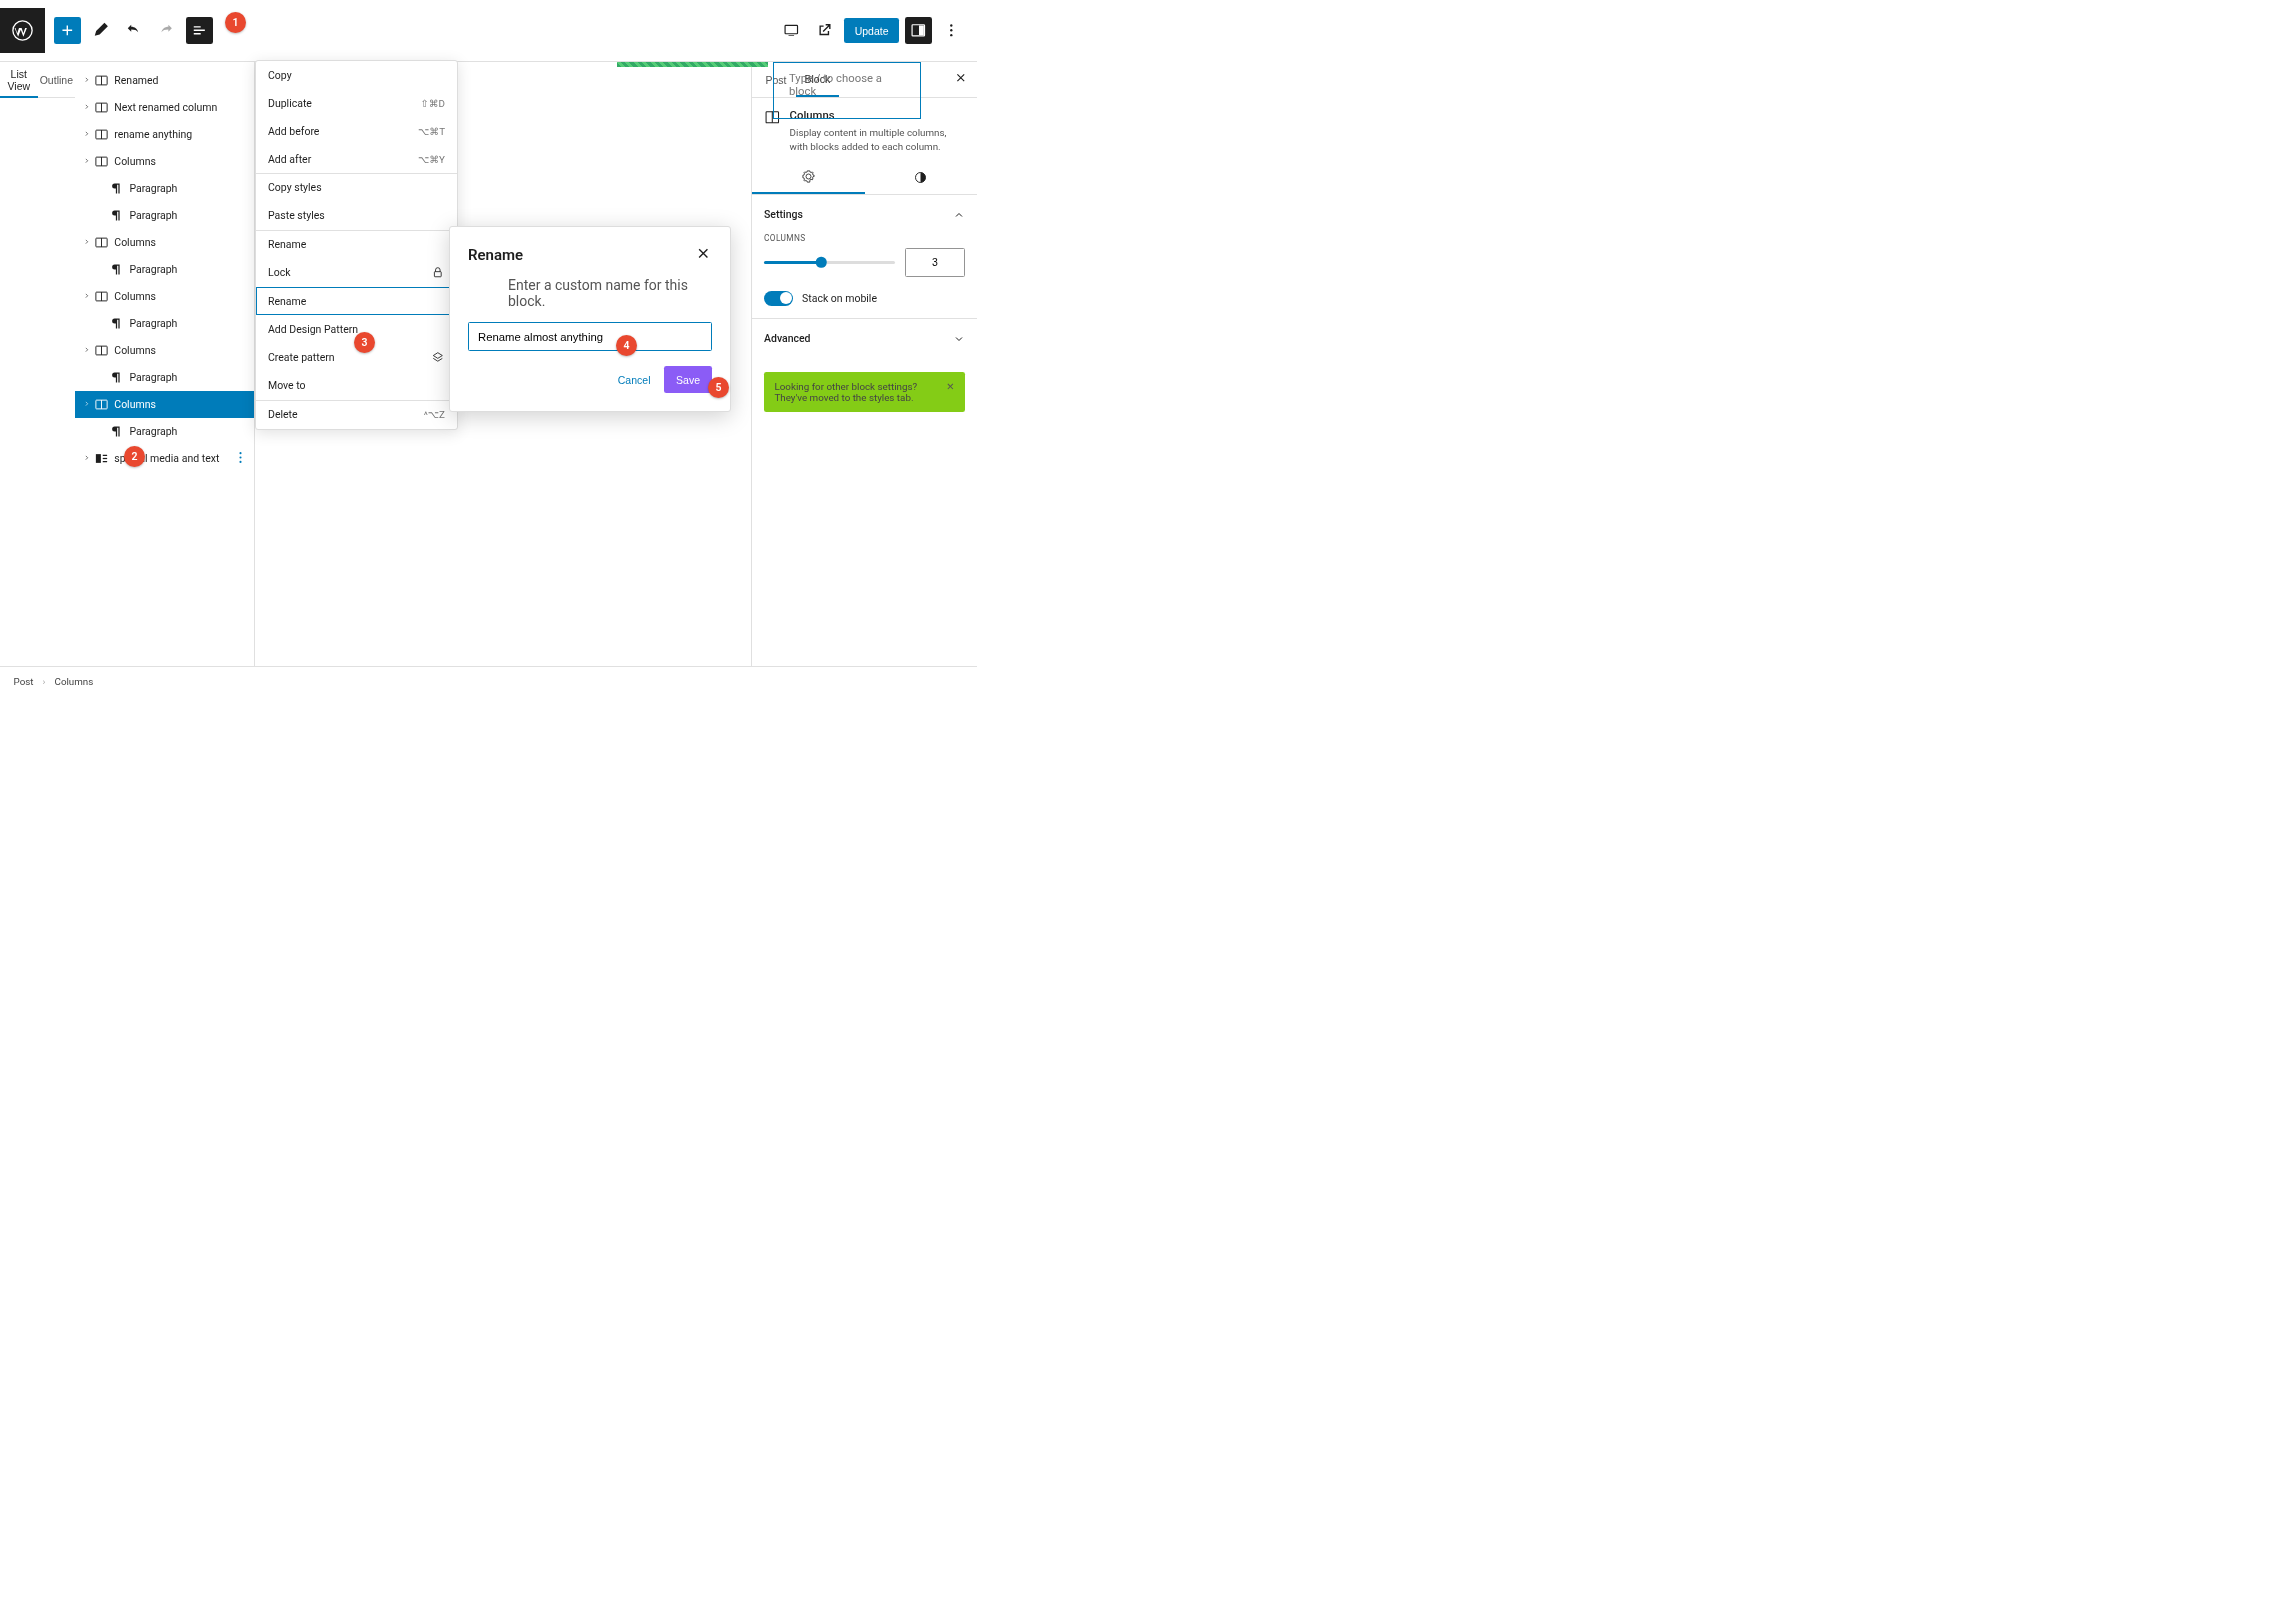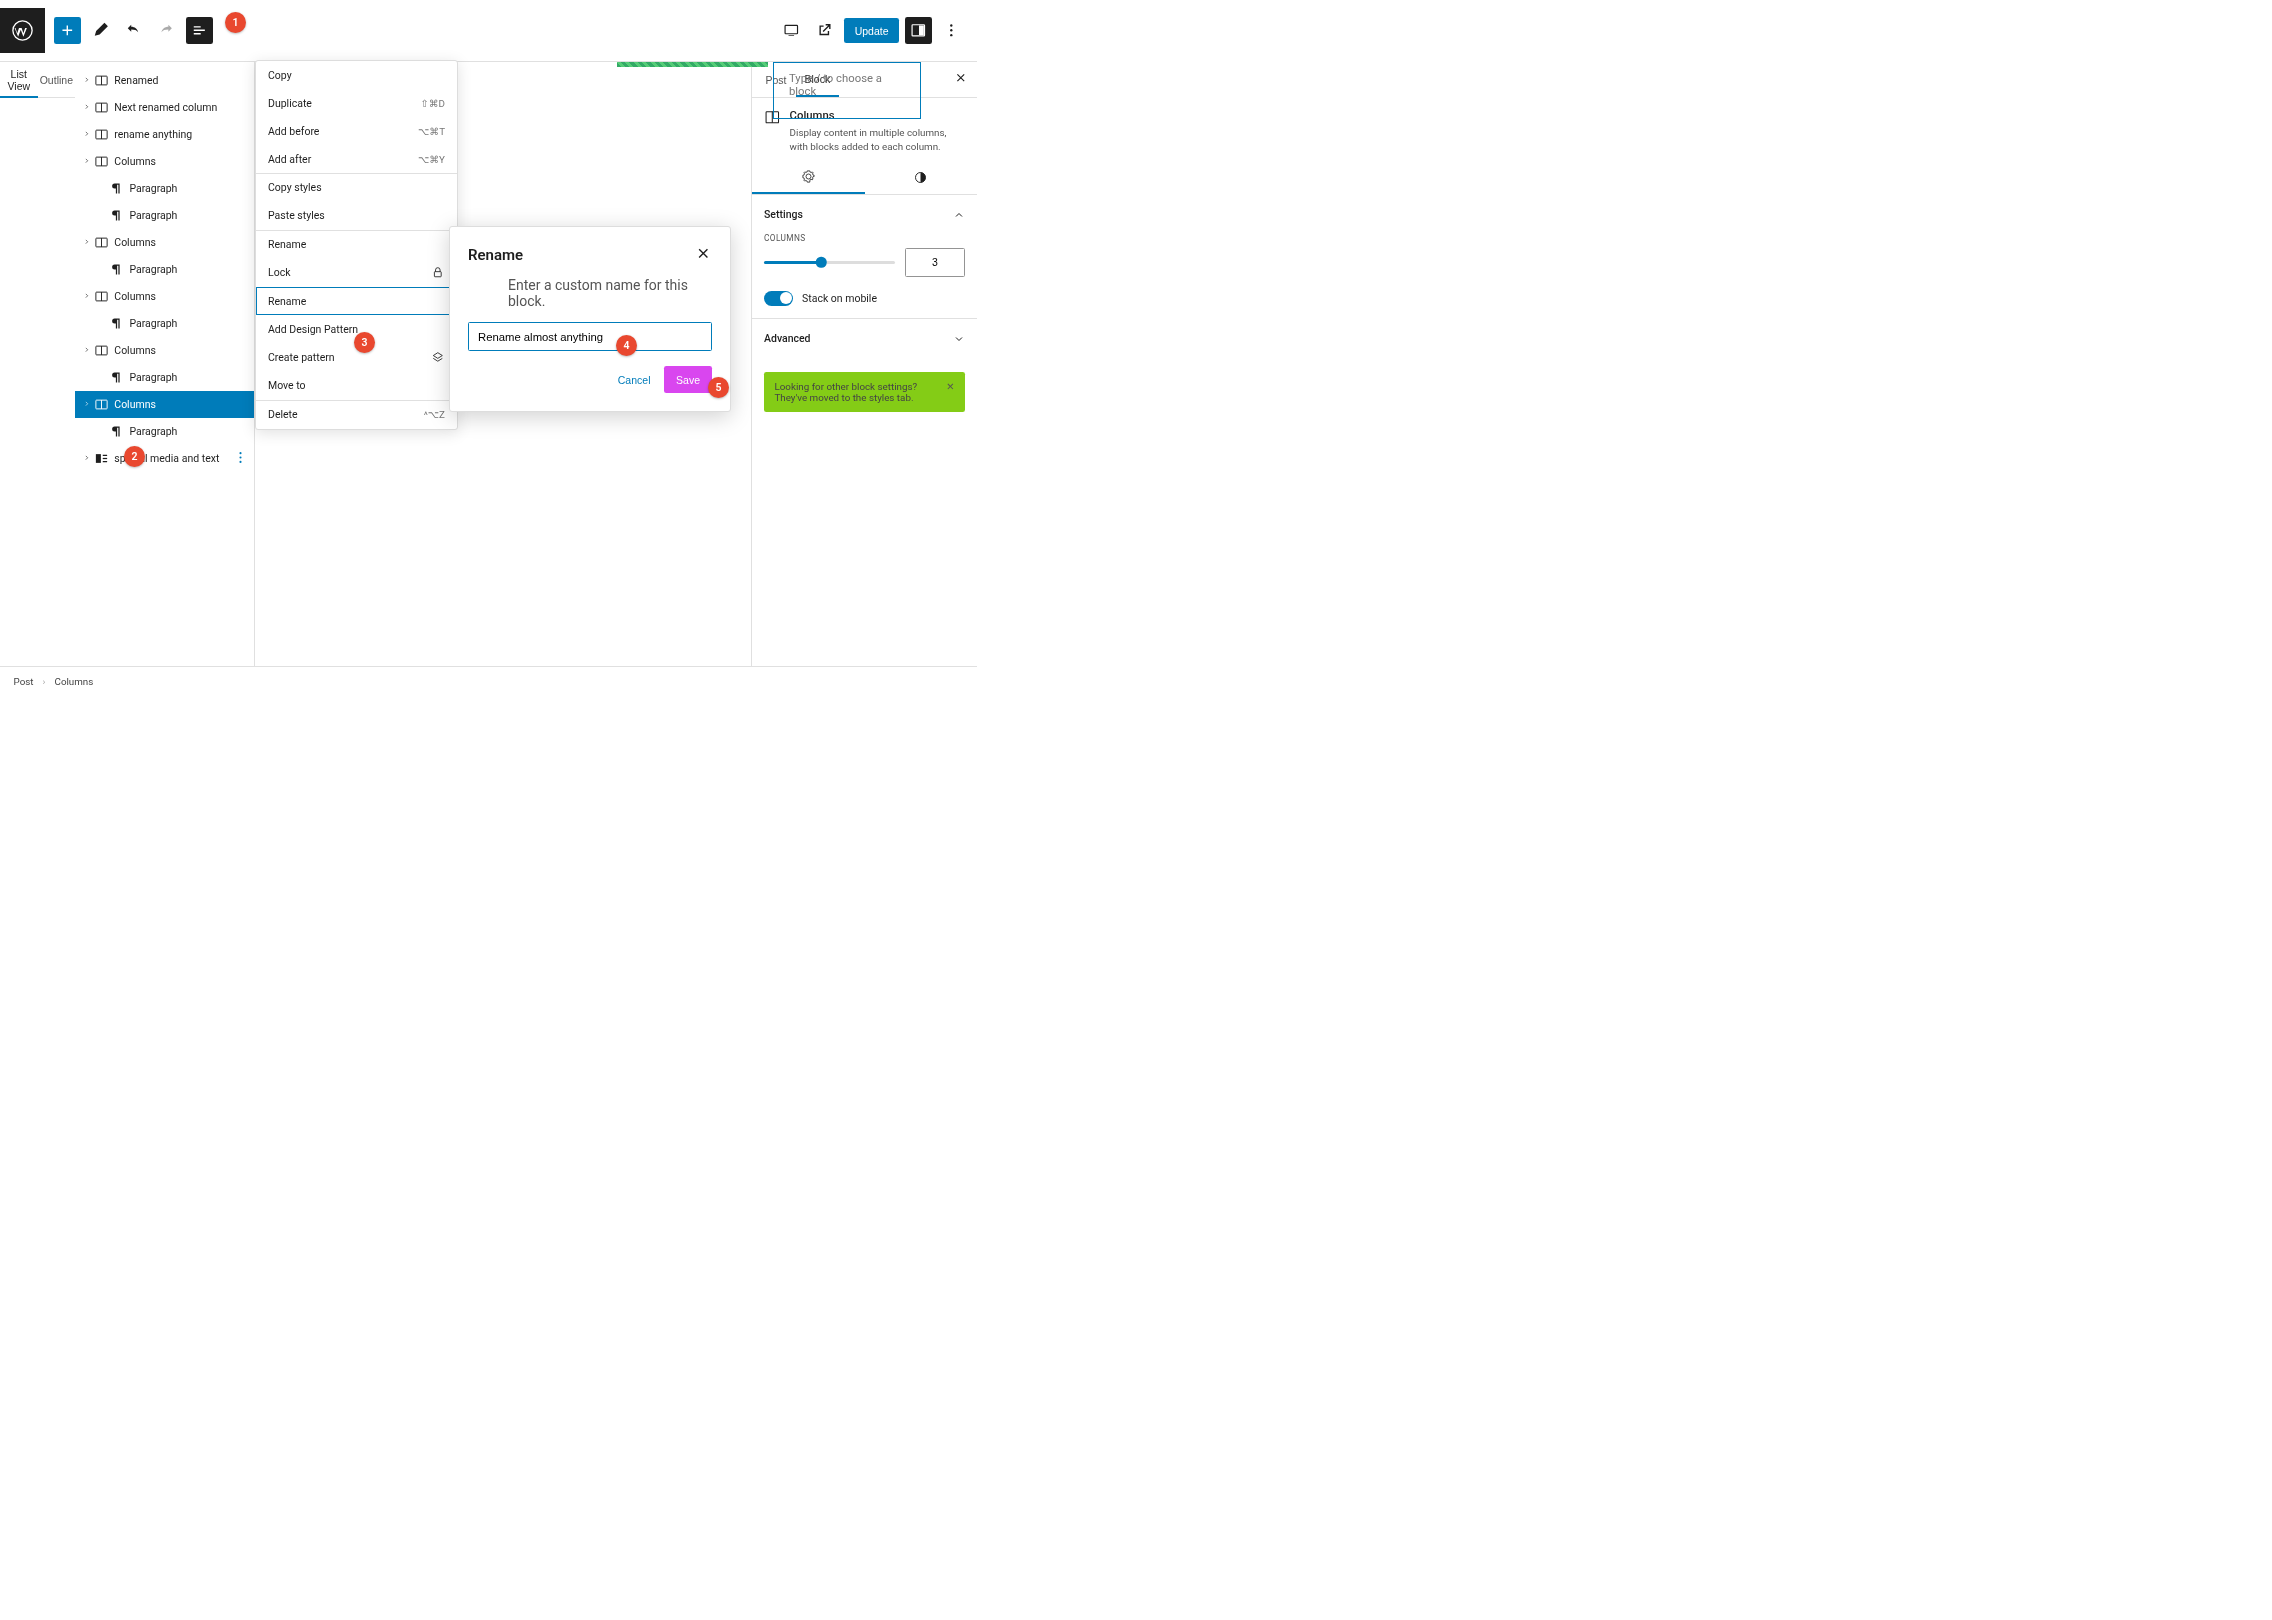--- a/index.html
+++ b/index.html
@@ -122,21 +122,21 @@
   .modal-title{ font-size:15px; font-weight:600; }
   .modal-close{ background:none;border:none;cursor:pointer;}
   .modal-close svg{width:16.6px;height:16.6px;fill:#1e1e1e;}
   .modal-desc{ font-size:14px; color:#555; margin-top:12px;margin-left:40px;}
   .modal-input{
     width:100%; margin-top:13.6px; border:1.5px solid #007cba; border-radius:1.5px;
     padding:7.5px 9px; font-size:11.3px;
   }
   .modal-actions{ display:flex; justify-content:flex-end; gap:13.6px; margin-top:15px; align-items:center;}
   .btn-link{ background:none;border:none;color:#007cba;font-size:10.5px;cursor:pointer;}
-  .btn-primary{ background:#d946ef;color:#fff;border:none;border-radius:2.3px;padding:7.5px 12px;font-size:10.5px;cursor:pointer;}
+  .btn-primary{ background:#8b5cf6;color:#fff;border:none;border-radius:2.3px;padding:7.5px 12px;font-size:10.5px;cursor:pointer;}
 
   
   .right-panel{ width:226px; border-left:0.8px solid #e0e0e0; display:flex; flex-direction:column;}
   .r-tabs{ display:flex; align-items:center; height:36px; padding:0 4.5px; border-bottom:0.8px solid #e0e0e0;}
   .r-tab{ padding:0 9px; font-size:10.5px; color:#555; height:100%; display:flex; align-items:center; border:none;background:none;cursor:pointer;}
   .r-tab.active{ color:#1e1e1e; font-weight:500; border-bottom:2.3px solid #007cba; padding-top:1.5px;}
   .r-close{ margin-left:auto; background:none;border:none;cursor:pointer; padding:4.5px;}
   .r-close svg{width:13.6px;height:13.6px;fill:#1e1e1e;}
 
   .block-head{ padding:10.5px 12px 7.5px; }

